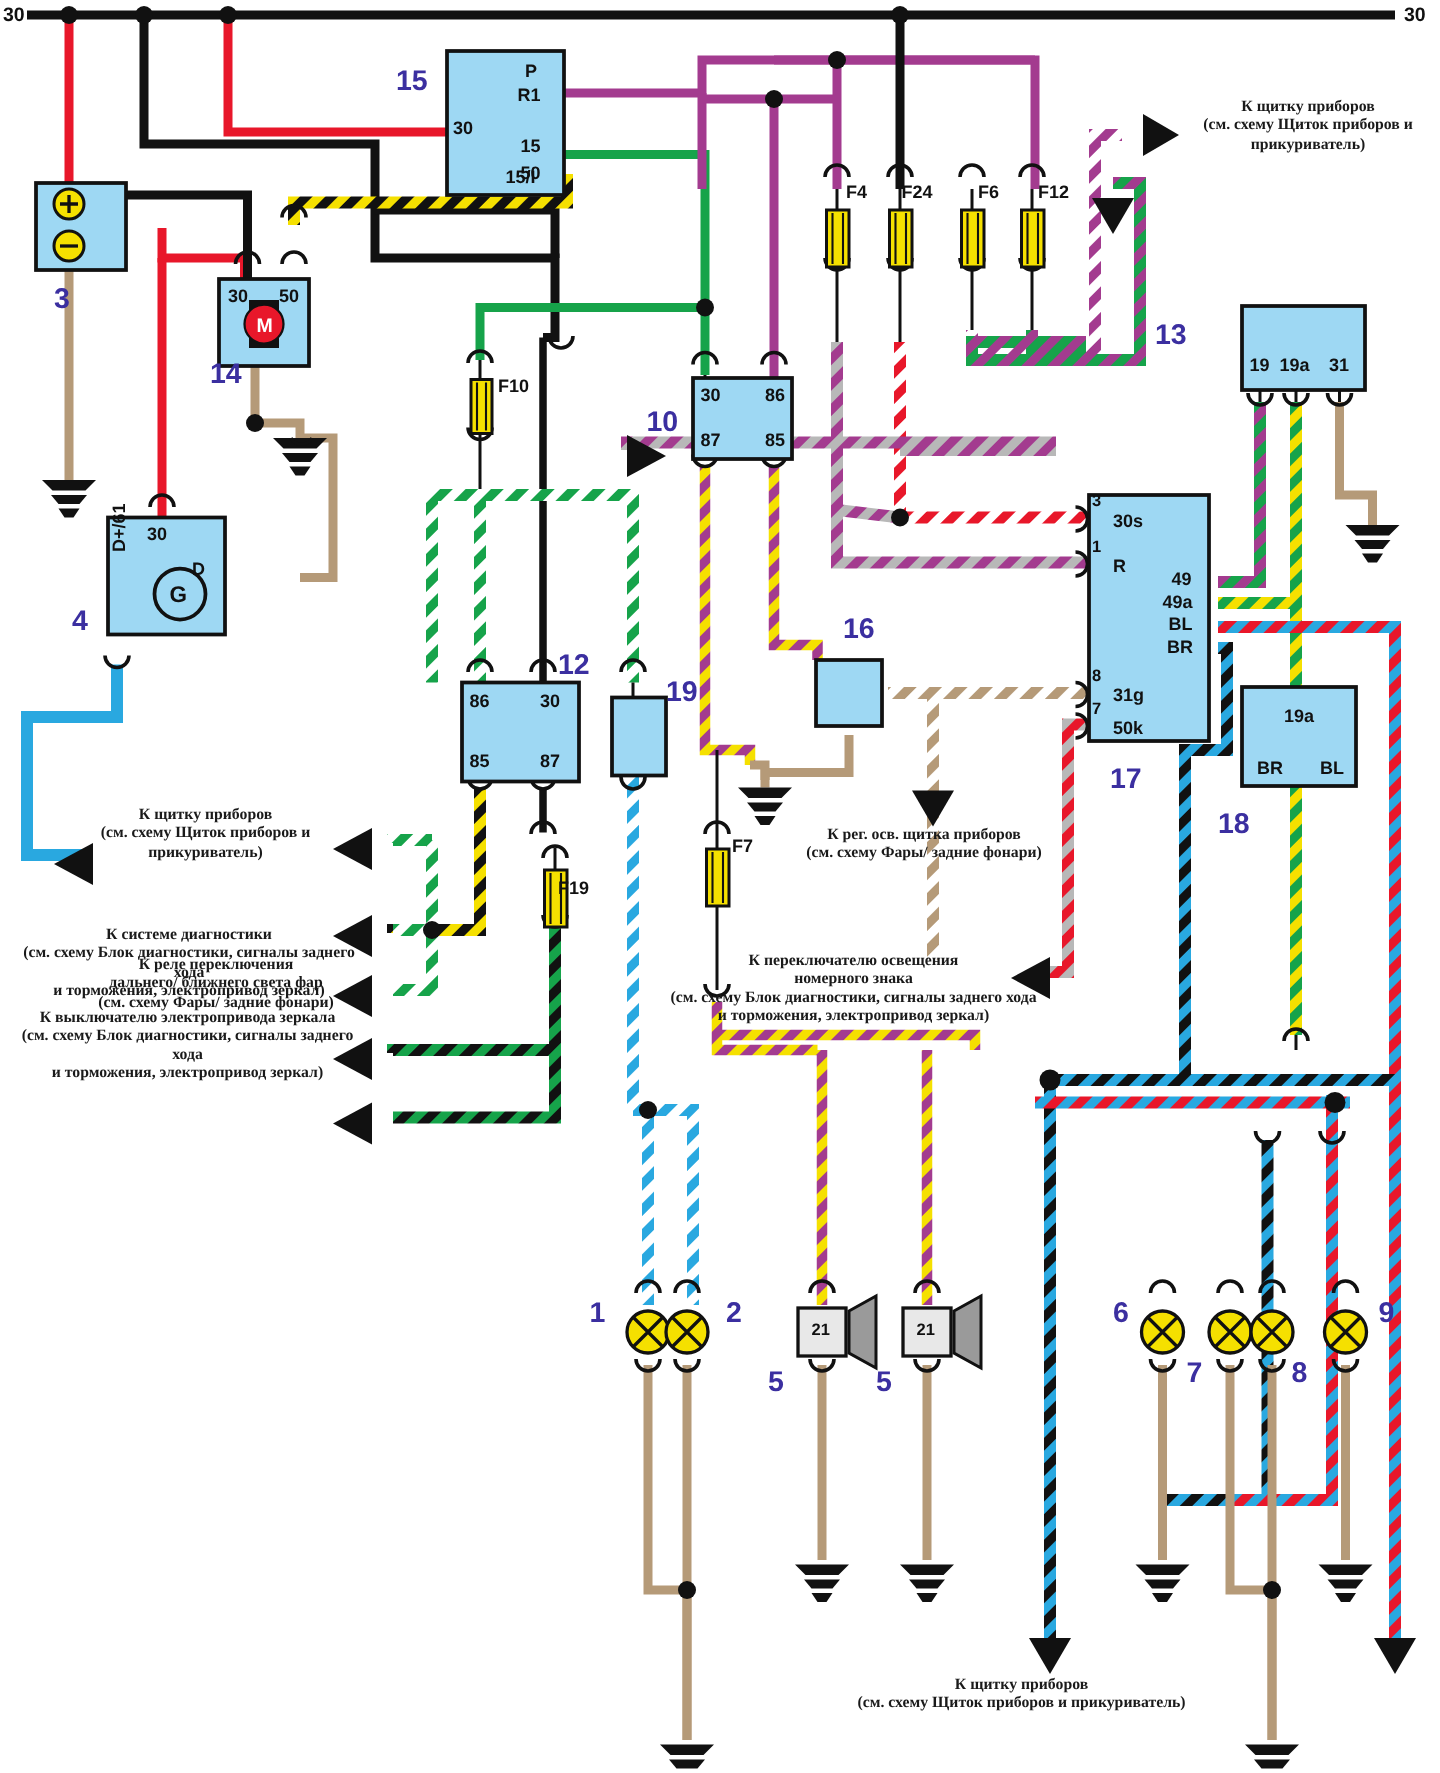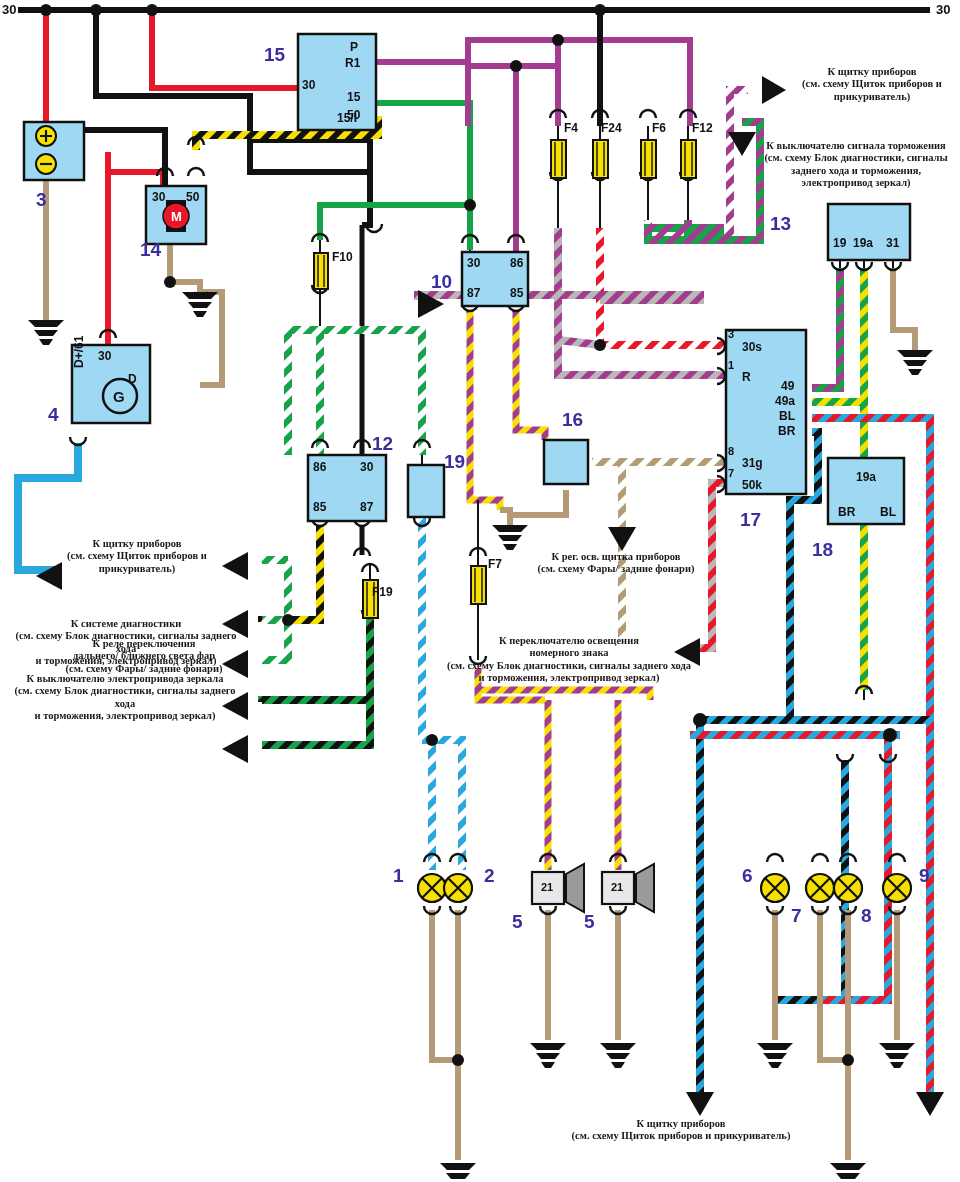--- a/index.html
+++ b/index.html
@@ -545,24 +545,20 @@
 <div class="fuse-lbl" style="left:332px;top:250px;">F10</div>
 <div class="fuse-lbl" style="left:564px;top:121px;">F4</div>
 <div class="fuse-lbl" style="left:601px;top:121px;">F24</div>
 <div class="fuse-lbl" style="left:652px;top:121px;">F6</div>
 <div class="fuse-lbl" style="left:692px;top:121px;">F12</div>
 <div class="fuse-lbl" style="left:372px;top:585px;">F19</div>
 <div class="fuse-lbl" style="left:488px;top:557px;">F7</div>
 
 <div class="note" style="left:786px;top:66px;width:172px;">К щитку приборов
 (см. схему Щиток приборов и прикуриватель)</div>
-<div class="note" style="left:756px;top:140px;width:200px;">К выключателю сигнала торможения
-(см. схему Блок диагностики, сигналы
-заднего хода и торможения,
-электропривод зеркал)</div>
 <div class="note" style="left:28px;top:538px;width:218px;">К щитку приборов
 (см. схему Щиток приборов и прикуриватель)</div>
 <div class="note" style="left:6px;top:594px;width:240px;margin-top:24px;">К системе диагностики
 (см. схему Блок диагностики, сигналы заднего хода
 и торможения, электропривод зеркал)</div>
 <div class="note" style="left:42px;top:638px;width:204px;">К реле переключения
 дальнего/ ближнего света фар
 (см. схему Фары/ задние фонари)</div>
 <div class="note" style="left:4px;top:673px;width:242px;">К выключателю электропривода зеркала
 (см. схему Блок диагностики, сигналы заднего хода

